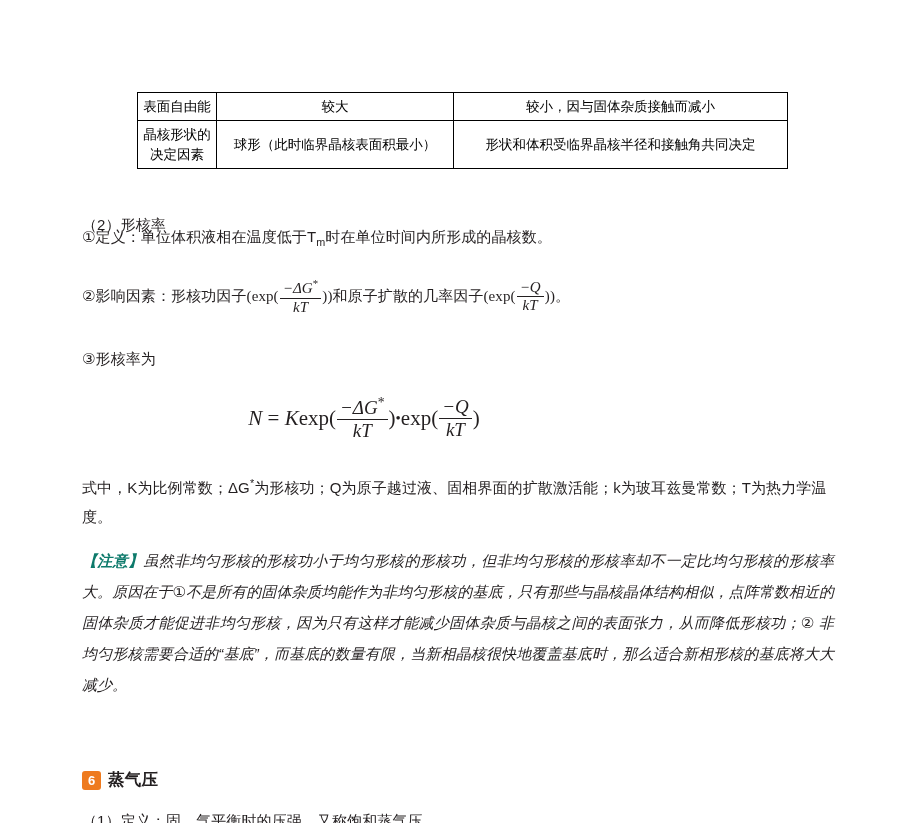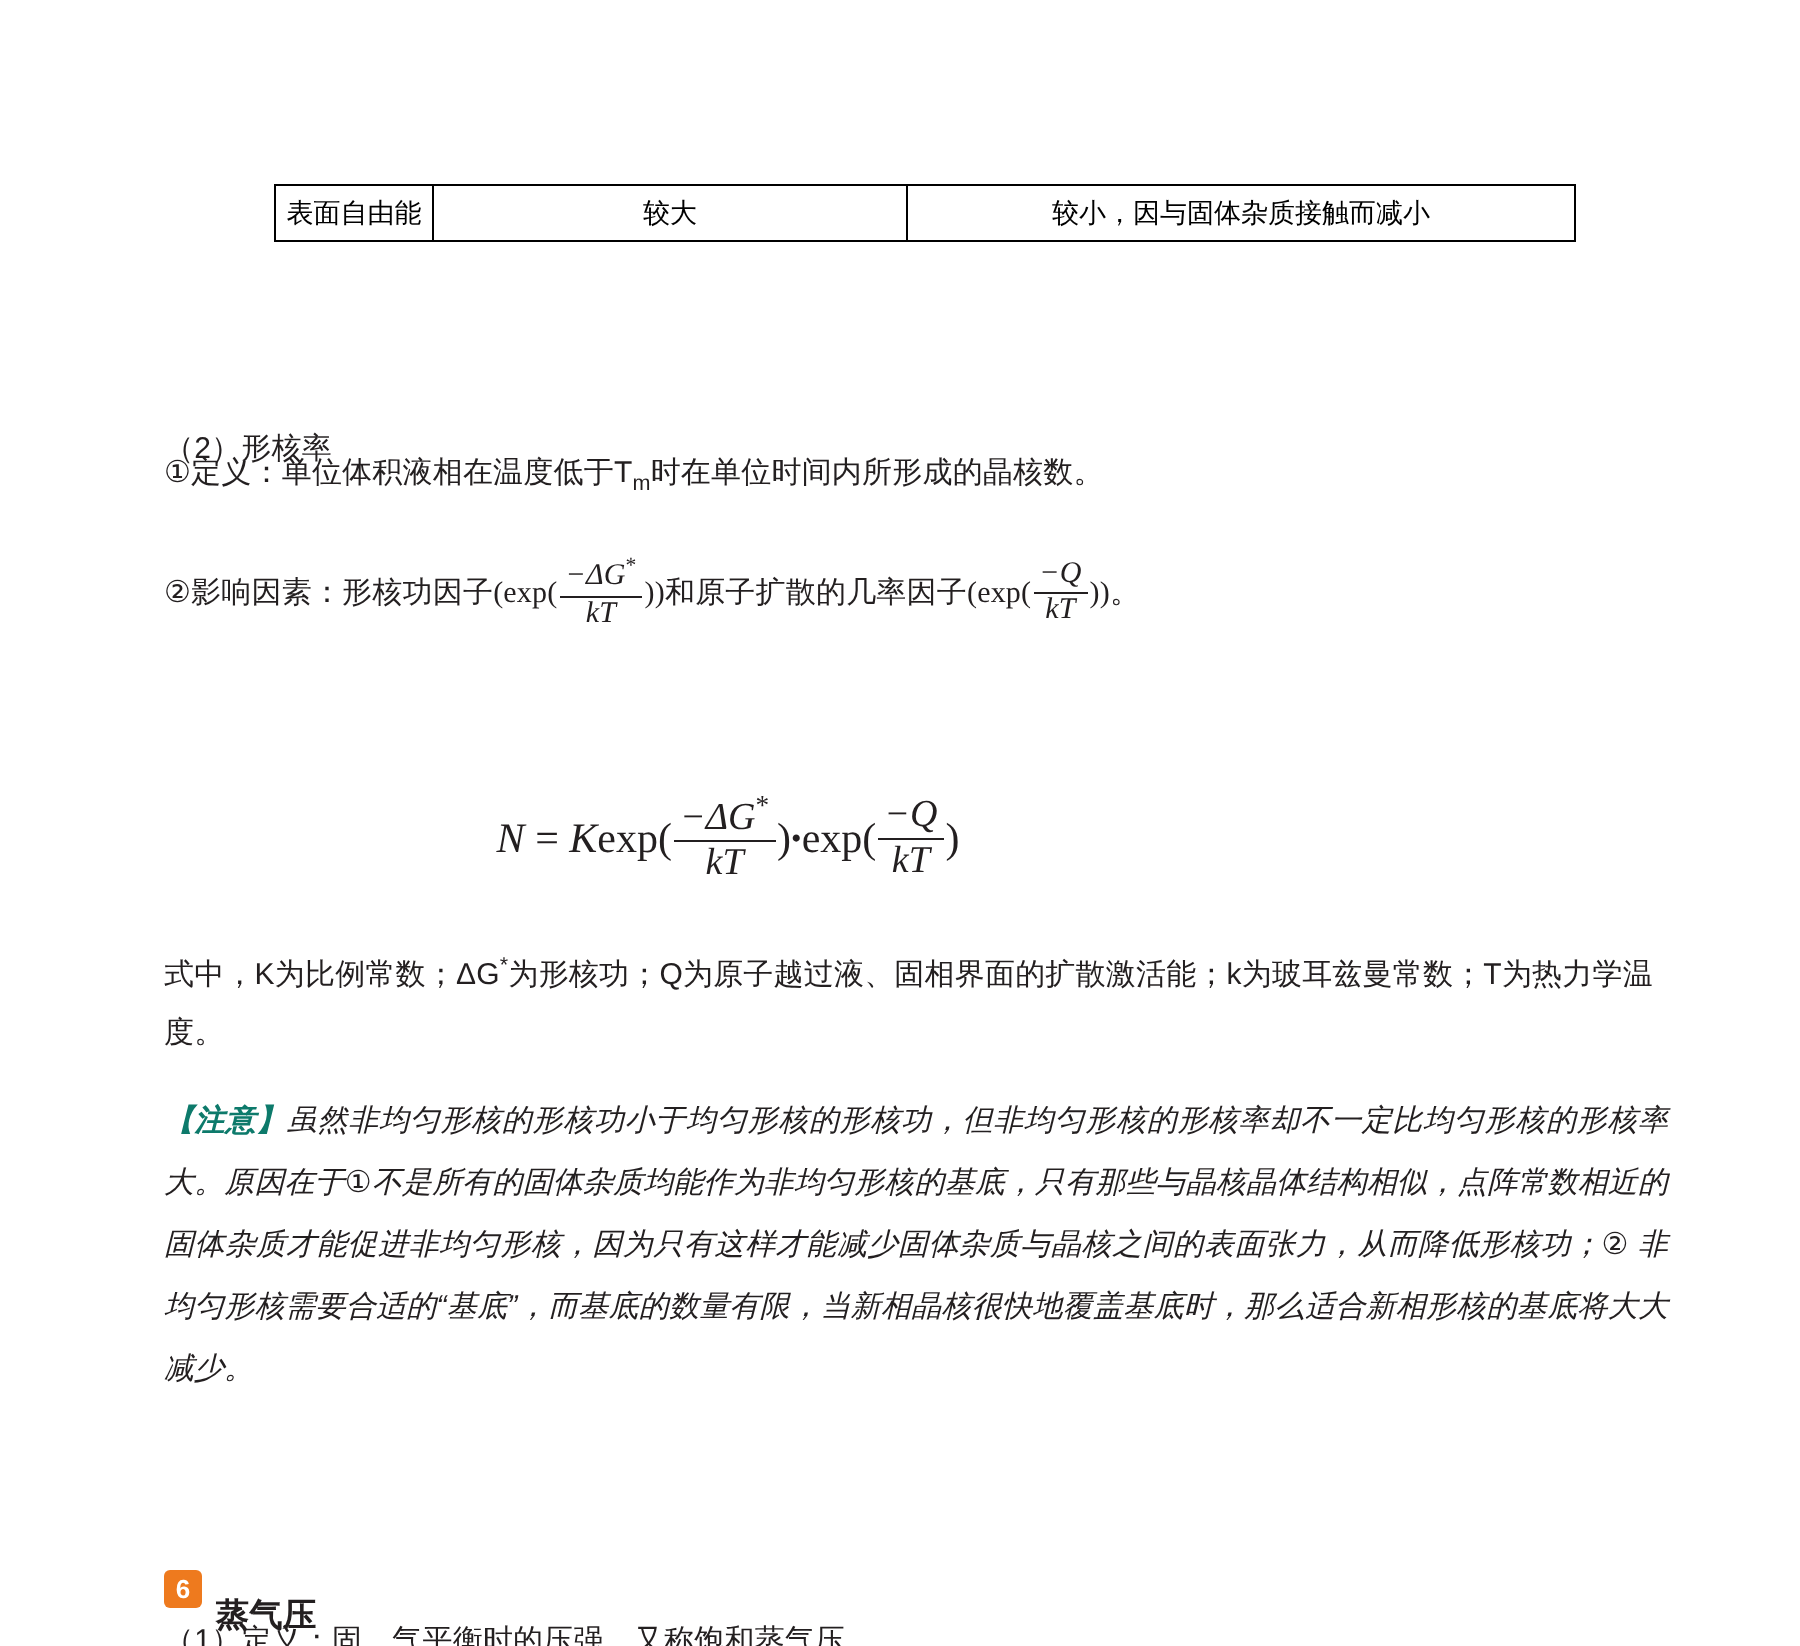--- a/index.html
+++ b/index.html
@@ -142,50 +142,58 @@
     color: #ffffff;
     font-size: 13px;
     font-weight: 700;
     line-height: 1;
   }
   .section-title {
     font-size: 16.5px;
     font-weight: 700;
     color: #231f20;
     letter-spacing: 0.3px;
-    margin-top: 28px;
   }
 </style>
 </head>
 <body>
 
 <div class="page">
 
   <div class="table-wrap">
     <table class="spec">
       <tbody>
         <tr class="row1">
           <td class="c-head">表面自由能</td>
           <td class="c-mid">较大</td>
           <td class="c-last">较小，因与固体杂质接触而减小</td>
         </tr>
+        <tr class="row2">
+          <td class="c-head">
+            <span>晶核形状的</span><br>
+            <span>决定因素</span>
+          </td>
+          <td class="c-mid">球形（此时临界晶核表面积最小）</td>
+          <td class="c-last">形状和体积受临界晶核半径和接触角共同决定</td>
+        </tr>
       </tbody>
     </table>
   </div>
 
   <div class="para" style="top:178px;margin-top:32px;">（2）形核率</div>
 
   <div class="para" style="top:222px;">
     <span>①定义：单位体积液相在温度低于T</span><sub class="sb">m</sub><span>时在单位时间内所形成的晶核数。</span>
   </div>
 
   <div class="para" style="top:279px;">
     <span>②影响因素：形核功因子</span><span class="inline-exp"><span class="fn">(exp(</span><span class="frac"><span class="num"><span>−ΔG</span><sup class="star">*</sup></span><span class="den">kT</span></span><span class="fn">))</span></span><span>和原子扩散的几率因子</span><span class="inline-exp"><span class="fn">(exp(</span><span class="frac"><span class="num">−Q</span><span class="den">kT</span></span><span class="fn">))</span></span><span>。</span>
   </div>
 
+  <div class="para" style="top:344px;">③形核率为</div>
 
   <div class="equation" style="top:398px;">
     <span class="it">N</span>
     <span class="fn">=</span>
     <span class="it">K</span><span class="fn">exp(</span><span class="frac"><span class="num"><span>−ΔG</span><sup class="star">*</sup></span><span class="den">kT</span></span><span class="fn">)</span><span class="dotop">•</span><span class="fn">exp(</span><span class="frac"><span class="num">−Q</span><span class="den">kT</span></span><span class="fn">)</span>
   </div>
 
   <div class="para tight" style="top:469px;">
     <span>式中，K为比例常数；ΔG</span><sup class="star">*</sup><span>为形核功；Q为原子越过液、固相界面的扩散激活能；k为玻耳兹曼常数；T为热力学温度。</span>
   </div>

